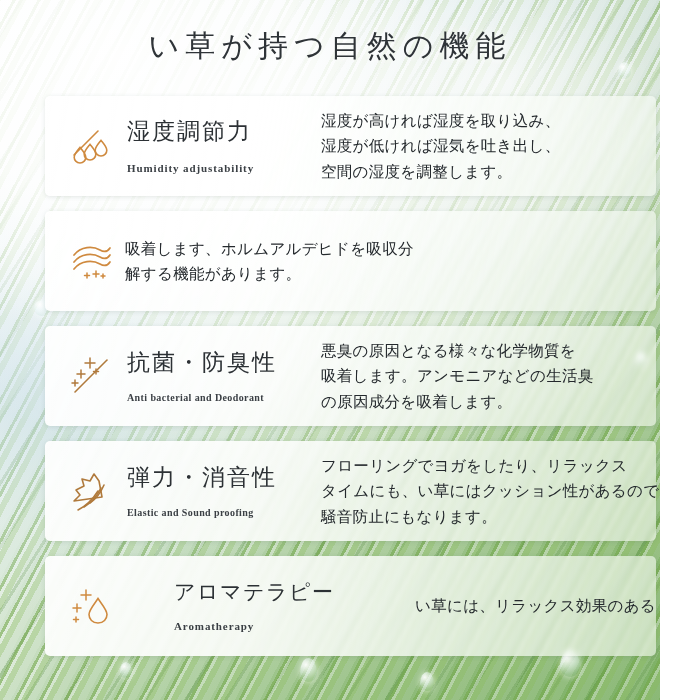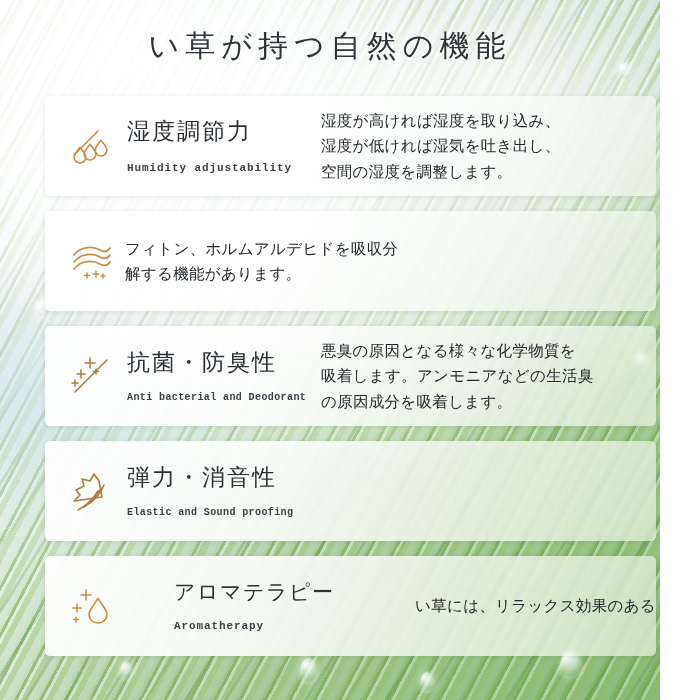--- a/index.html
+++ b/index.html
@@ -127,21 +127,21 @@
     font-size:23px;
     letter-spacing:2px;
     color:#2c3135;
     line-height:1.18;
     white-space:nowrap;
   }
   .label-ja.kana { font-size:21px; letter-spacing:1.5px; }
 
   .label-en {
     margin-top:16px;
-    font-family:Liberation Mono, monospace;
+    font-family:Liberation Serif, serif;
     font-size:11px;
     font-weight:bold;
     letter-spacing:0.9px;
     color:#3a3f44;
     white-space:nowrap;
   }
   .label-en.tight { font-size:10px; letter-spacing:0.4px; }
 
   .desc-box {
     flex:1;
@@ -213,21 +213,21 @@
             <line x1="18" y1="35" x2="18" y2="40"></line>
               <line x1="15.5" y1="37.5" x2="20.5" y2="37.5"></line>
             <line x1="27" y1="33" x2="27" y2="39"></line>
               <line x1="24" y1="36" x2="30" y2="36"></line>
             <line x1="34" y1="36" x2="34" y2="40"></line>
               <line x1="32" y1="38" x2="36" y2="38"></line>
           </g>
         </svg>
       </div>
       <div class="desc-box">
-        <div class="desc-line">フィトン、ホルムアルデヒドを吸収分</div>
+        <div class="desc-line">吸着します、ホルムアルデヒドを吸収分</div>
         <div class="desc-line">解する機能があります。</div>
       </div>
     </div>
 
     <div class="card">
       <div class="icon-box">
         <svg width="46" height="46" viewBox="0 0 46 46" fill="none" stroke="#b07a3c" stroke-width="1.6" stroke-linecap="round">
           <line x1="6" y1="39" x2="38" y2="7"></line>
           <g stroke-width="1.5">
             <line x1="21" y1="5" x2="21" y2="15"></line>
@@ -258,20 +258,25 @@
           <path d="M6 34 L12 28 L8 23 L16 19 L14 12 L22 14 L26 7 L31 14 L34 30 Z"></path>
           <path d="M22 36 C28 32 33 25 36 18"></path>
           <path d="M16 40 C23 36 29 29 33 21"></path>
           <path d="M10 43 C18 39 25 32 30 24"></path>
         </svg>
       </div>
       <div class="label-box">
         <div class="label-ja">弾力・消音性</div>
         <div class="label-en tight">Elastic and Sound proofing</div>
       </div>
+      <div class="desc-box">
+        <div class="desc-line">フローリングでヨガをしたり、リラックス</div>
+        <div class="desc-line">タイムにも、い草にはクッション性があるので</div>
+        <div class="desc-line">騒音防止にもなります。</div>
+      </div>
     </div>
 
     <div class="card">
       <div class="icon-box">
         <svg width="46" height="46" viewBox="0 0 46 46" fill="none" stroke="#cf8a3f" stroke-width="1.6" stroke-linecap="round">
           <path d="M29 40 C23.5 40 20 36 20 31.6 C20 26.6 26 20.4 29 15.5 C32 20.4 38 26.6 38 31.6 C38 36 34.5 40 29 40 Z"></path>
           <g stroke-width="1.5">
             <line x1="17" y1="7" x2="17" y2="17"></line>
               <line x1="12" y1="12" x2="22" y2="12"></line>
             <line x1="8" y1="21" x2="8" y2="29"></line>

